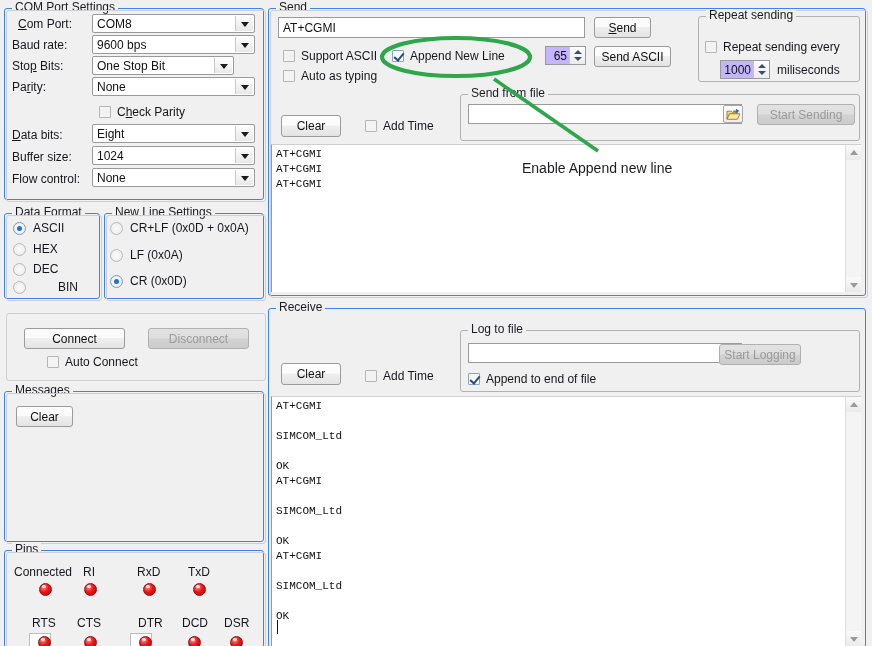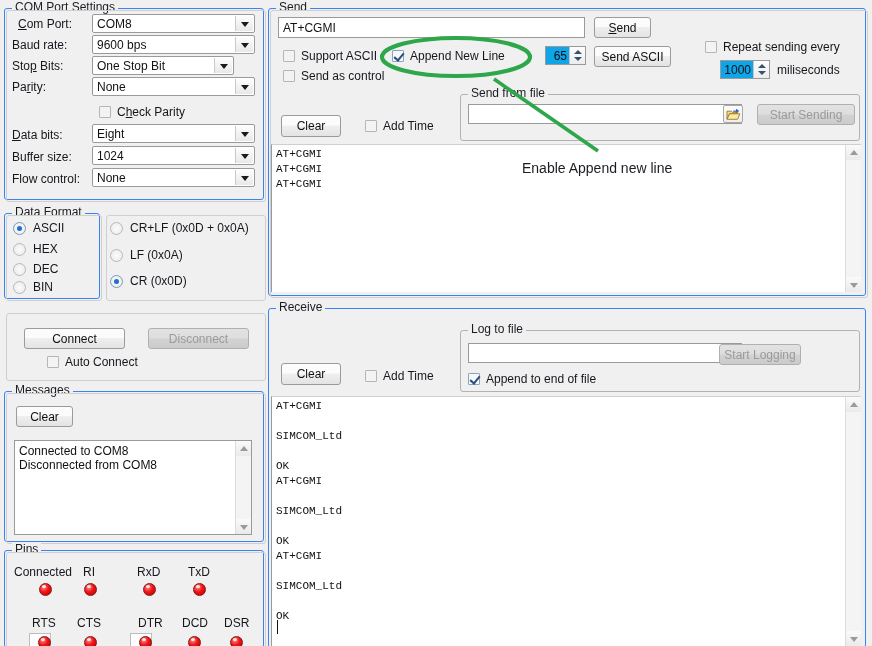--- a/index.html
+++ b/index.html
@@ -83,21 +83,21 @@
     border:1px solid #b8b8b8;background:radial-gradient(#fbfbfb,#e9e9e9);flex:none;
   }
   .rd.on{border-color:#7c9bb8;}
   .rd.on:after{
     content:"";position:absolute;left:3px;top:3px;width:5px;height:5px;border-radius:50%;
     background:#1f6fd0;
   }
   .rdwrap .rdl{margin-left:7px;font-size:12px;color:#16161d;}
 
   
-  .spin{position:absolute;height:19px;background:#0ea5e9;border:1px solid #9a9a9a;box-sizing:border-box;}
+  .spin{position:absolute;height:19px;background:#c4b5fd;border:1px solid #9a9a9a;box-sizing:border-box;}
   .spin .sv{position:absolute;right:18px;top:2px;font-size:12px;line-height:14px;color:#111;}
   .spin .sbtns{position:absolute;right:0;top:0;bottom:0;width:15px;border-left:1px solid #c6c6c6;
     background:linear-gradient(#fdfdfd,#ececec);}
   .spin .sbtns i{position:absolute;left:50%;margin-left:-4px;width:0;height:0;
     border-left:4px solid transparent;border-right:4px solid transparent;}
   .spin .sbtns i.up{top:3px;border-bottom:4px solid #39506b;}
   .spin .sbtns i.dn{bottom:3px;border-top:4px solid #39506b;}
 
   
   .logarea{
@@ -218,25 +218,28 @@
     <span class="rdl">ASCII</span>
   </div>
   <div class="rdwrap" style="left:13px;top:242px;">
     <span class="rd"></span>
     <span class="rdl">HEX</span>
   </div>
   <div class="rdwrap" style="left:13px;top:262px;">
     <span class="rd"></span>
     <span class="rdl">DEC</span>
   </div>
-  <div class="rdwrap" style="left:13px;top:280px;">
+  <div class="rdwrap" style="left:13px;top:280px;gap:25px;">
     <span class="rd"></span>
     <span class="rdl">BIN</span>
   </div>
 
+  <div class="gbox" style="left:104px;top:213px;width:158px;height:84px;">
+    <span class="legend">New Line Settings</span>
+  </div>
   <div class="gshadow" style="left:106px;top:215px;width:158px;height:84px;"></div>
 
   <div class="rdwrap" style="left:110px;top:221px;">
     <span class="rd"></span>
     <span class="rdl">CR+LF (0x0D + 0x0A)</span>
   </div>
   <div class="rdwrap" style="left:110px;top:248px;">
     <span class="rd"></span>
     <span class="rdl">LF (0x0A)</span>
   </div>
@@ -255,34 +258,20 @@
     <span class="cbl">Auto Connect</span>
   </div>
 
   <div class="gbox" style="left:4px;top:391px;width:258px;height:149px;">
     <span class="legend">Messages</span>
   </div>
   <div class="gshadow" style="left:6px;top:393px;width:258px;height:149px;"></div>
 
   <div class="btn" style="left:16px;top:406px;width:57px;height:21px;">Clear</div>
 
-  <div class="msgarea" style="left:14px;top:440px;width:238px;height:95px;">
-    <div class="lines">
-      <div class="ln">Connected to COM8</div>
-      <div class="ln">Disconnected from COM8</div>
-    </div>
-    <div class="vsb">
-      <div class="ar top">
-          <i></i>
-        </div>
-      <div class="ar bot">
-          <i></i>
-        </div>
-    </div>
-  </div>
 
   <div class="gbox" style="left:4px;top:550px;width:258px;height:96px;">
     <span class="legend">Pins</span>
   </div>
   <div class="gshadow" style="left:6px;top:552px;width:258px;height:96px;"></div>
 
   <span class="lbl" style="left:14px;top:565px;">Connected</span>
   <span class="lbl" style="left:83px;top:565px;">RI</span>
   <span class="lbl" style="left:137px;top:565px;">RxD</span>
   <span class="lbl" style="left:188px;top:565px;">TxD</span>
@@ -319,38 +308,41 @@
   <div class="cbwrap" style="left:283px;top:49px;">
     <span class="cb"></span>
     <span class="cbl">Support ASCII</span>
   </div>
   <div class="cbwrap" style="left:392px;top:49px;">
     <span class="cb on"></span>
     <span class="cbl">Append New Line</span>
   </div>
   <div class="cbwrap" style="left:283px;top:69px;">
     <span class="cb"></span>
-    <span class="cbl">Send as control</span>
+    <span class="cbl">Auto as typing</span>
   </div>
 
   <div class="spin" style="left:545px;top:46px;width:41px;">
     <span class="sv">65</span>
     <span class="sbtns">
         <i class="up"></i>
         <i class="dn"></i>
       </span>
   </div>
   <div class="btn" style="left:594px;top:46px;width:77px;height:21px;">Send ASCII</div>
 
   <div class="btn" style="left:281px;top:115px;width:60px;height:22px;">Clear</div>
   <div class="cbwrap" style="left:365px;top:119px;">
     <span class="cb"></span>
     <span class="cbl">Add Time</span>
   </div>
 
+  <div class="gbox inset" style="left:698px;top:16px;width:160px;height:64px;">
+    <span class="legend">Repeat sending</span>
+  </div>
   <div class="cbwrap" style="left:705px;top:40px;">
     <span class="cb"></span>
     <span class="cbl">Repeat sending every</span>
   </div>
   <div class="spin" style="left:720px;top:60px;width:50px;">
     <span class="sv">1000</span>
     <span class="sbtns">
         <i class="up"></i>
         <i class="dn"></i>
       </span>

